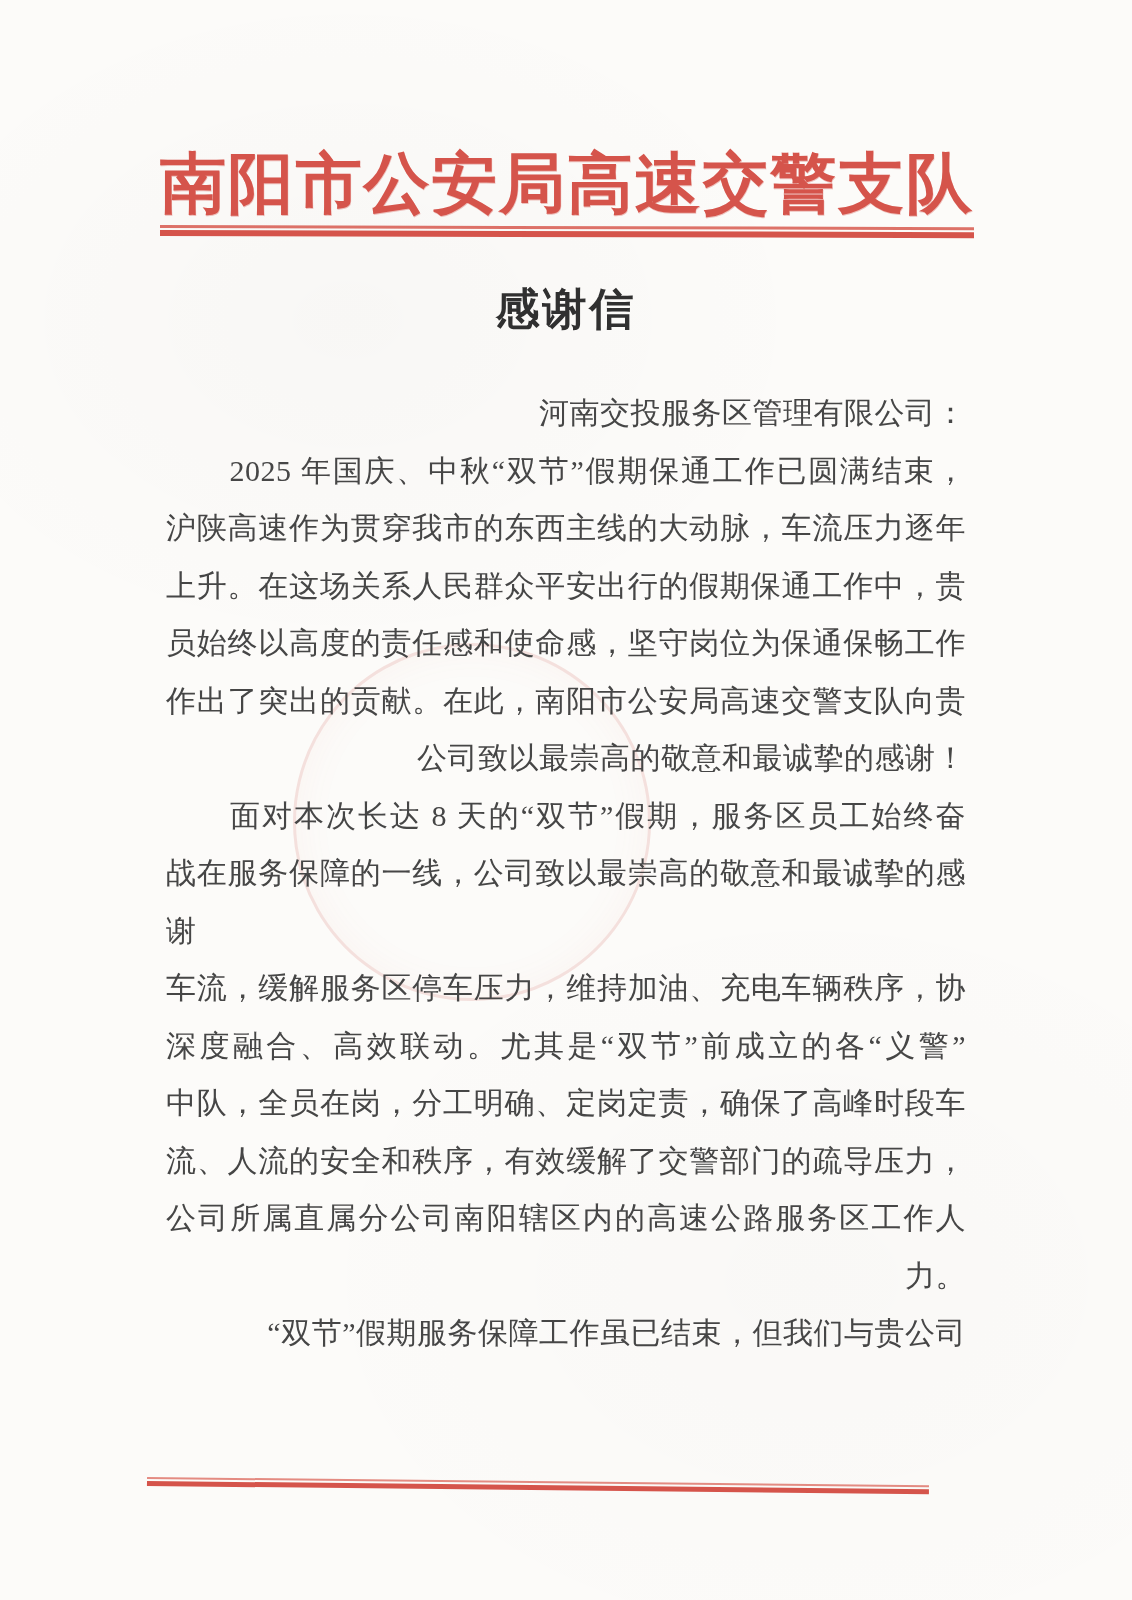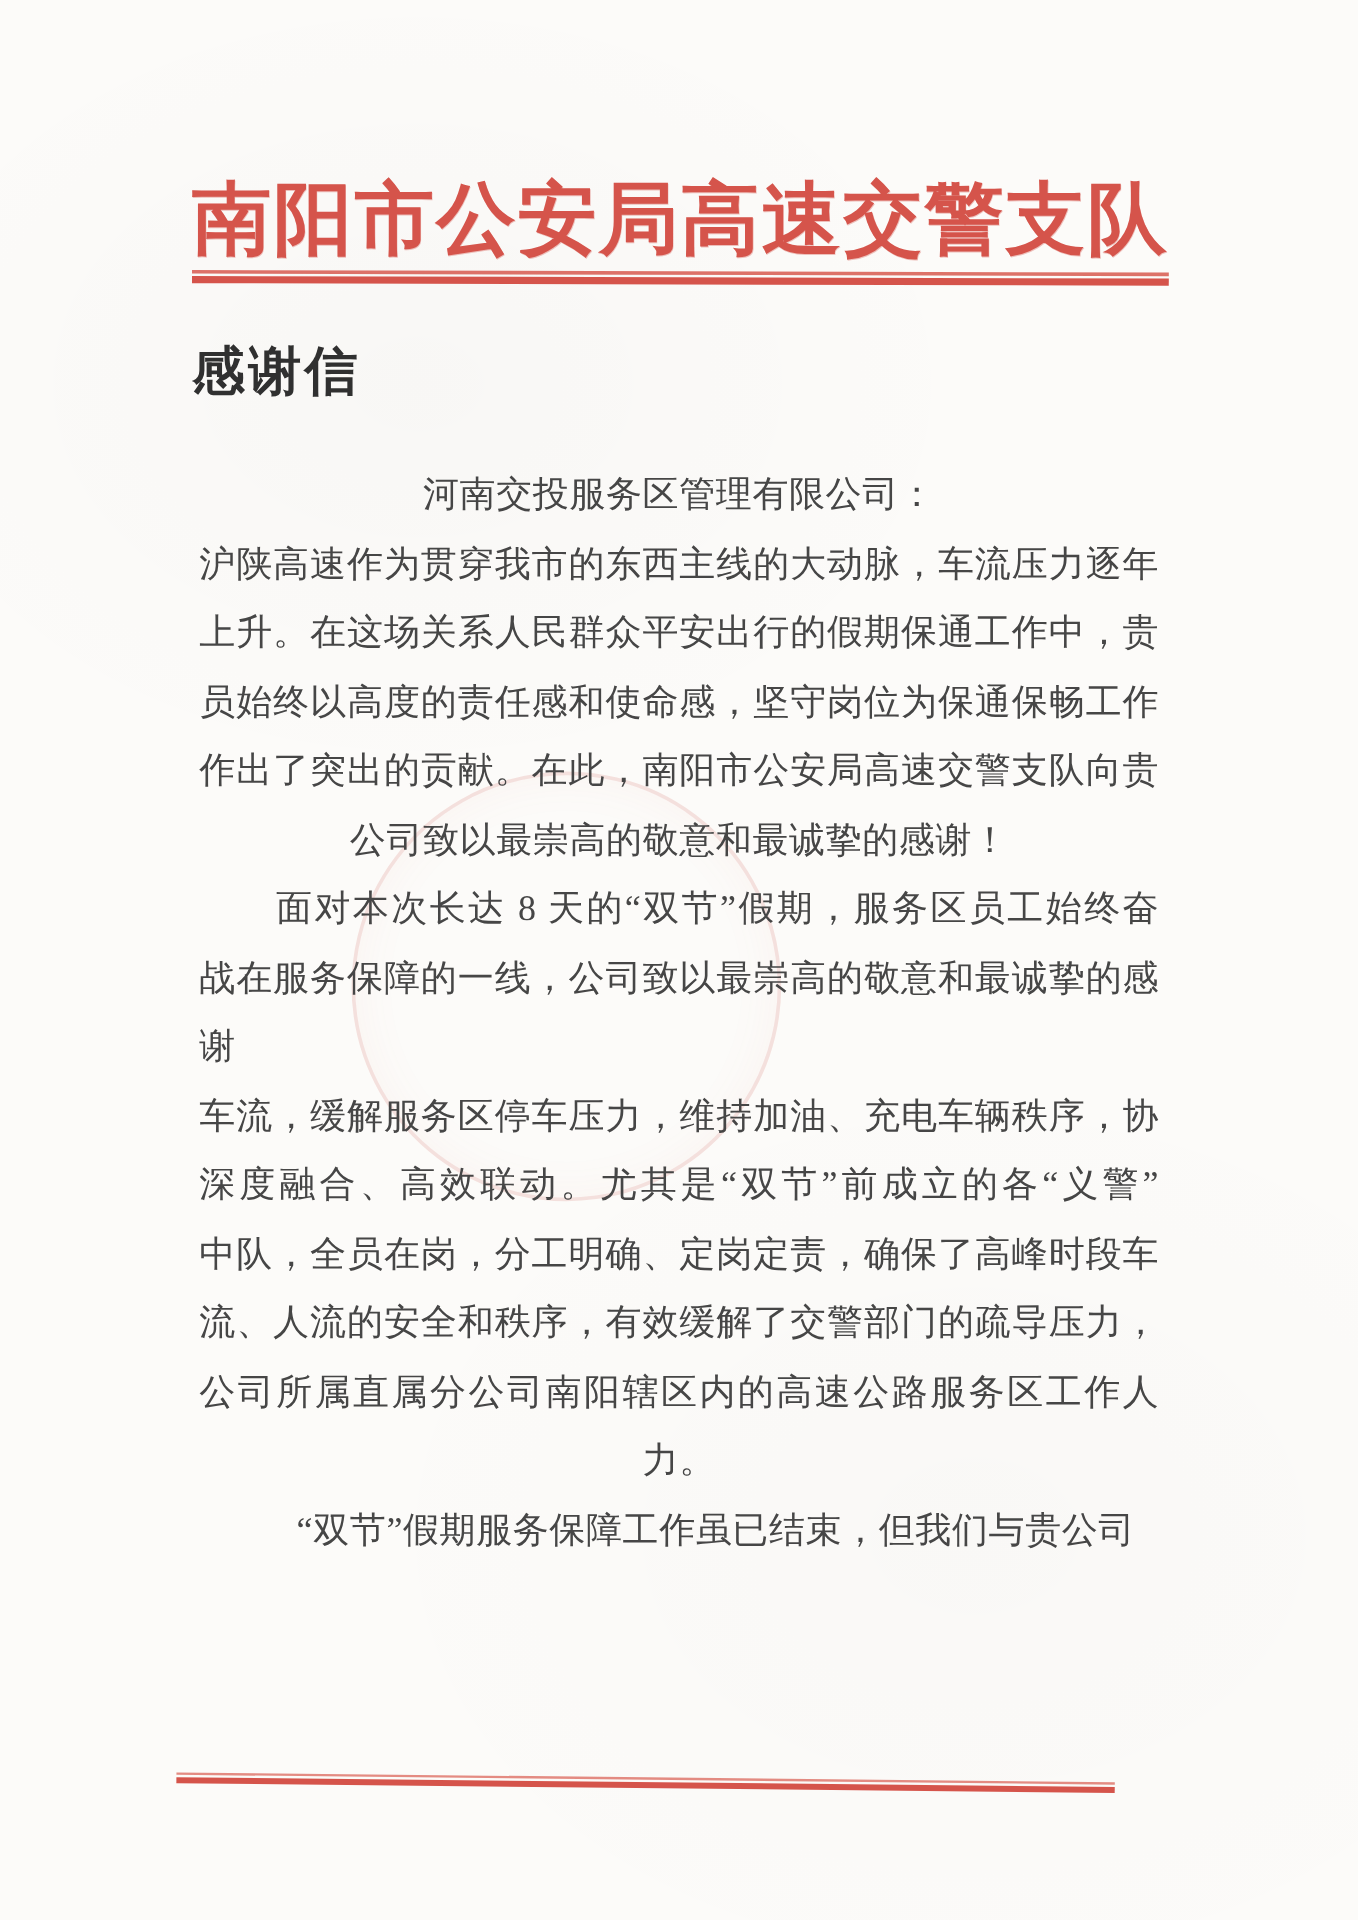--- a/index.html
+++ b/index.html
@@ -41,20 +41,21 @@
     transform-origin: left center;
   }
   .head-rule .thin  { height: 3px; background: #d7594f; opacity: 0.85; }
   .head-rule .gap   { height: 2px; }
   .head-rule .thick { height: 6px; background: #d5544b; }
 
   
   .letter-title {
     position: absolute;
     left: 160px; top: 280px; width: 812px;
+    text-align: center;
     font-size: 44px; font-weight: bold;
     color: #303030;
     letter-spacing: 3px;
   }
 
   
   .seal-ghost {
     position: absolute;
     left: 293px; top: 643px;
     width: 352px; height: 352px;
@@ -67,21 +68,21 @@
   
   .letter-body {
     position: absolute;
     left: 166px; top: 384px; width: 800px;
     color: #464646;
   }
   .line {
     font-size: 30px;
     line-height: 57.5px;
     letter-spacing: 0.5px;
-    text-align: center;
+    text-align: right;
     white-space: normal;
   }
   .line.jl {
     text-align: justify;
     text-align-last: justify;
   }
 
   
   .foot-rule {
     position: absolute;
@@ -105,20 +106,21 @@
     <div class="gap"></div>
     <div class="thick"></div>
   </div>
 
   <div class="letter-title">感谢信</div>
 
   <div class="seal-ghost"></div>
 
   <div class="letter-body">
     <div class="line">河南交投服务区管理有限公司：</div>
+    <div class="line jl">　　2025 年国庆、中秋“双节”假期保通工作已圆满结束，</div>
     <div class="line jl">沪陕高速作为贯穿我市的东西主线的大动脉，车流压力逐年</div>
     <div class="line jl">上升。在这场关系人民群众平安出行的假期保通工作中，贵</div>
     <div class="line jl">员始终以高度的责任感和使命感，坚守岗位为保通保畅工作</div>
     <div class="line jl">作出了突出的贡献。在此，南阳市公安局高速交警支队向贵</div>
     <div class="line">公司致以最崇高的敬意和最诚挚的感谢！</div>
     <div class="line jl">　　面对本次长达 8 天的“双节”假期，服务区员工始终奋</div>
     <div class="line jl">战在服务保障的一线，公司致以最崇高的敬意和最诚挚的感谢</div>
     <div class="line jl">车流，缓解服务区停车压力，维持加油、充电车辆秩序，协</div>
     <div class="line jl">深度融合、高效联动。尤其是“双节”前成立的各“义警”</div>
     <div class="line jl">中队，全员在岗，分工明确、定岗定责，确保了高峰时段车</div>

